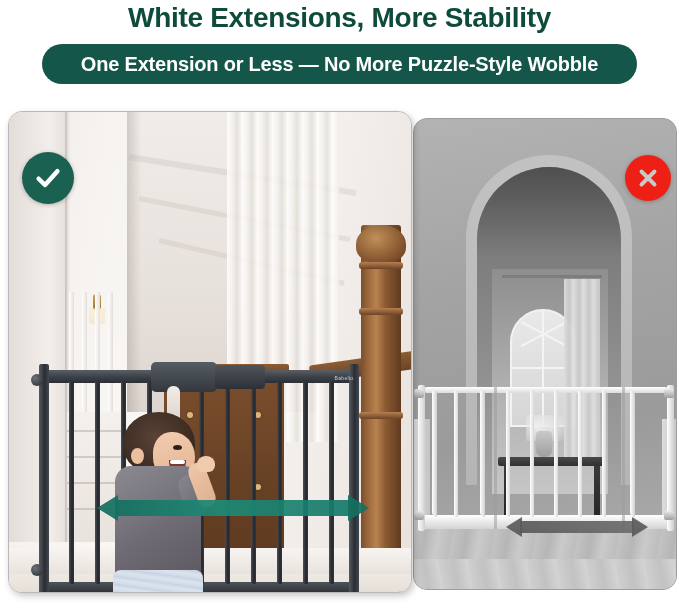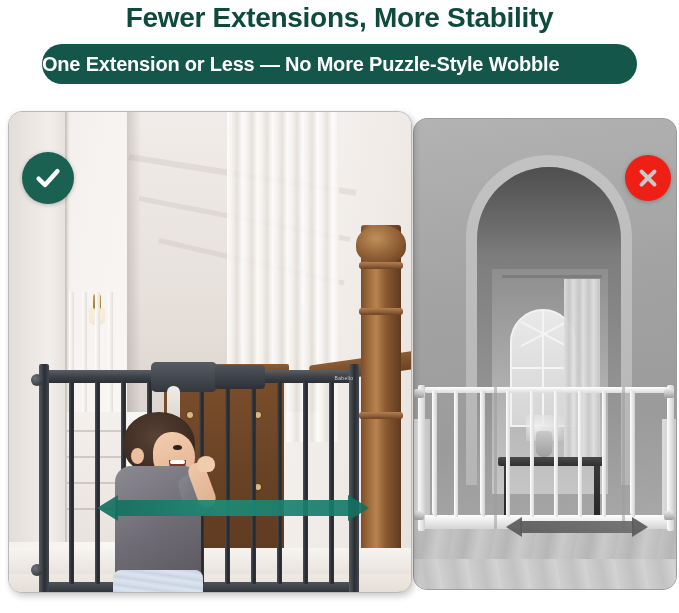--- a/index.html
+++ b/index.html
@@ -20,21 +20,21 @@
     font-size:28px;font-weight:bold;
     letter-spacing:-0.3px;
     color:#0e4b3c;
     white-space:nowrap;
   }
   .pill{
     position:absolute;left:42px;top:44px;
     width:595px;height:40px;
     border-radius:20px;
     background:#15564a;
-    display:flex;align-items:center;justify-content:flex-start;
+    display:flex;align-items:center;justify-content:center;
   }
   .pill-label{
     color:#ffffff;font-size:20px;font-weight:bold;
     letter-spacing:-0.2px;white-space:nowrap;
   }
 
   
   .panel{
     position:absolute;overflow:hidden;
     border-radius:14px;
@@ -415,21 +415,21 @@
   .arrow-grey .head.l{left:0;border-right:16px solid #5b5b5b;opacity:.93;}
   .arrow-grey .head.r{right:0;border-left:16px solid #5b5b5b;opacity:.93;}
 
   .sr{position:absolute;width:1px;height:1px;overflow:hidden;clip:rect(0 0 0 0);}
 </style>
 </head>
 <body>
 
 <div id="root">
 
-  <div class="headline">Fewer Extensions, More Stability</div>
+  <div class="headline">White Extensions, More Stability</div>
 
   <div class="pill">
     <span class="pill-label">One Extension or Less — No More Puzzle-Style Wobble</span>
   </div>
 
   <div class="panel panel-good">
     <div class="scene">
 
       <div class="l-wall"></div>
       <div class="l-recess"></div>

